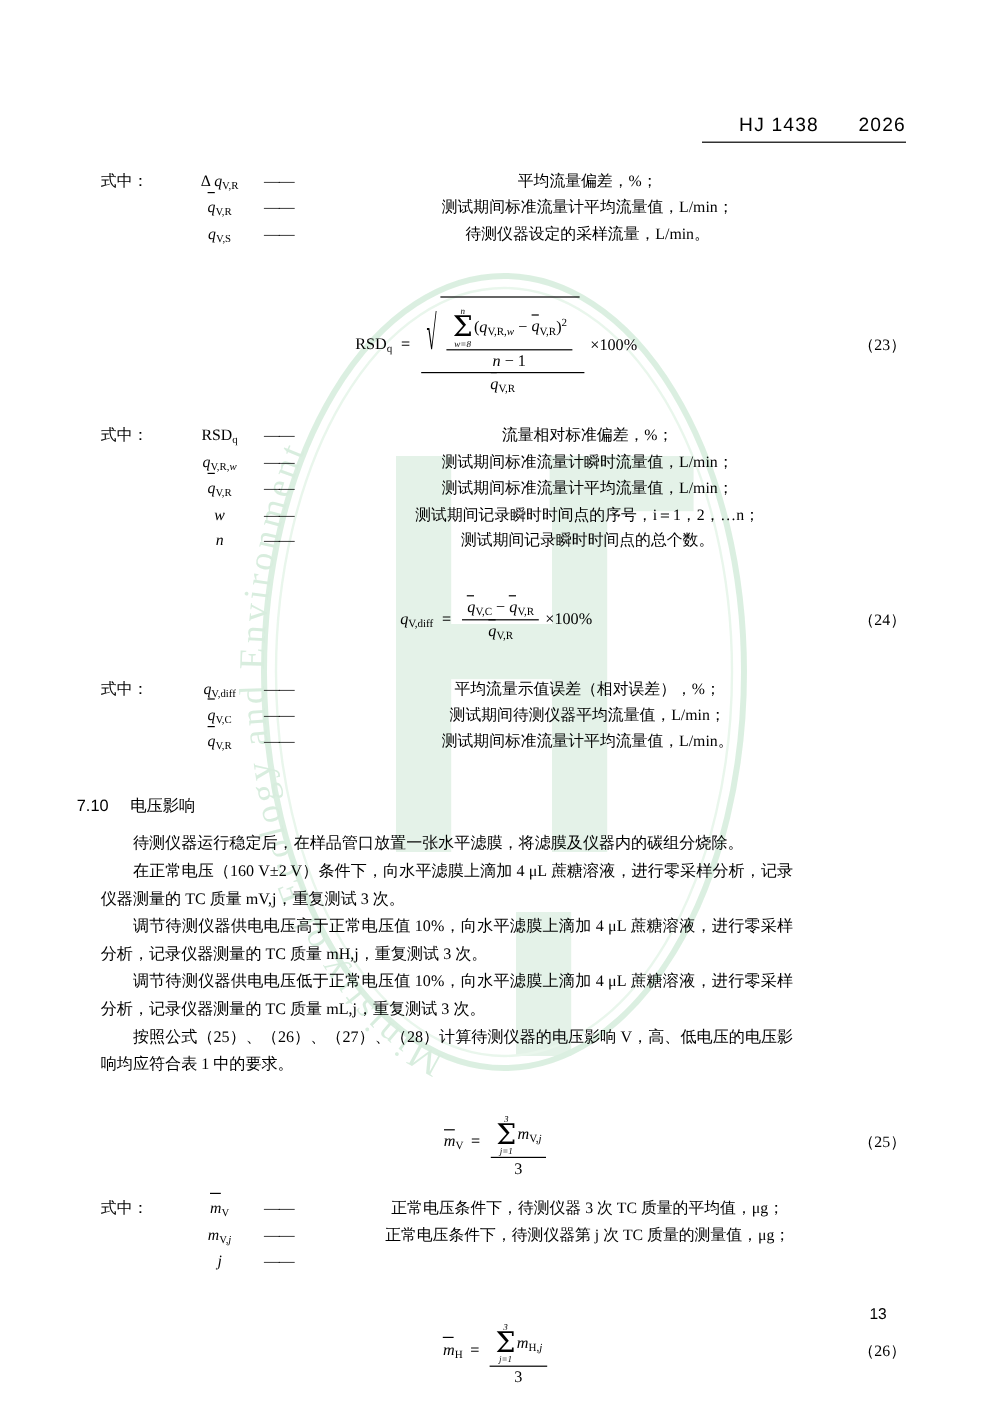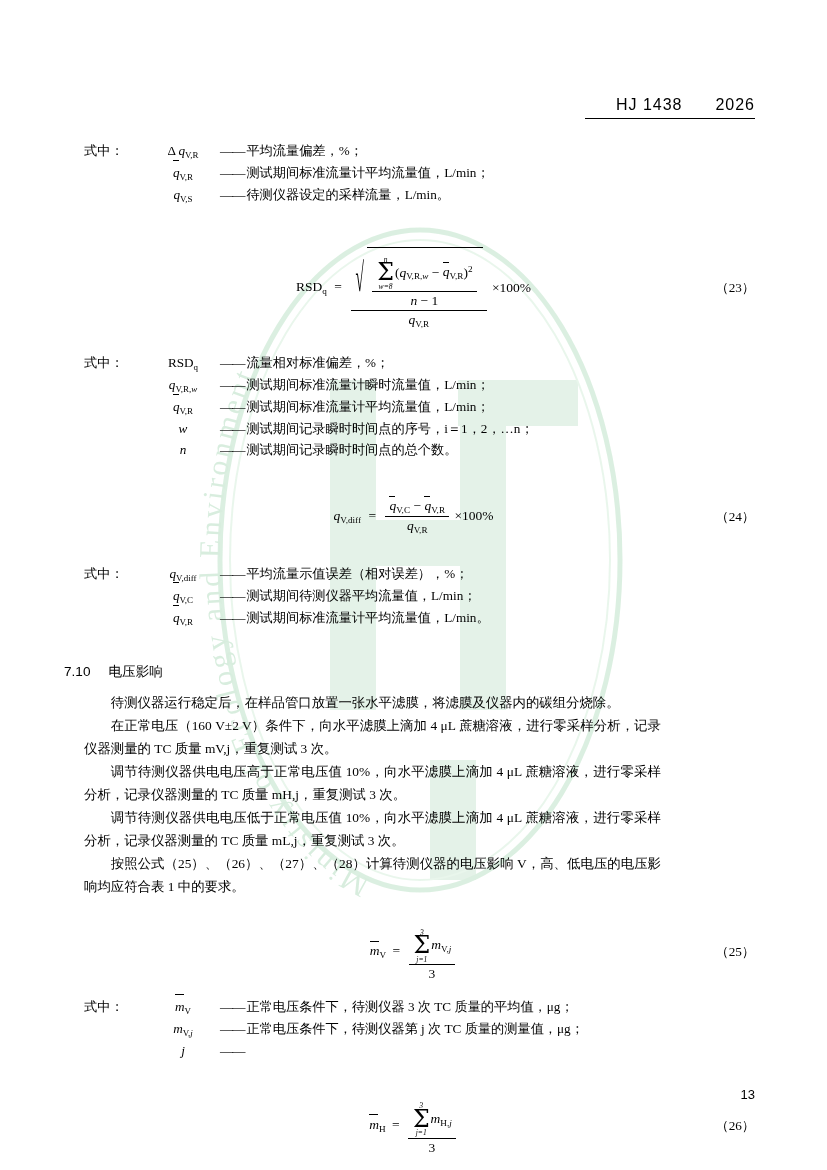--- a/index.html
+++ b/index.html
@@ -82,20 +82,21 @@
   }
   .wl-dash {
     flex: 0 0 auto;
     white-space: nowrap;
     letter-spacing: -1px;
   }
   .wl-text {
     flex: 1 1 auto;
     padding-left: 2px;
     white-space: nowrap;
+    text-align: center;
   }
 
   
   i.v { font-style: italic; }
   .sub {
     font-size: 0.68em;
     vertical-align: -0.28em;
     font-style: normal;
   }
   .sup {
@@ -210,21 +211,21 @@
     line-height: 1.72;
     margin: 0;
     padding: 0 72px 0 84px;
     text-align: justify;
     text-indent: 2em;
     word-break: break-all;
   }
 
   .pagenum {
     position: absolute;
-    right: 72px;
+    right: 88px;
     bottom: 68px;
     font-family: "Liberation Sans", sans-serif;
     font-size: 13px;
     z-index: 2;
     margin-left: 12px;
   }
 </style>
 </head>
 <body>
 

